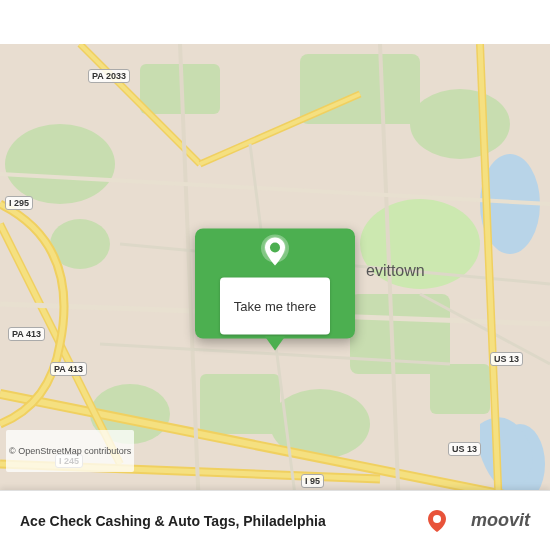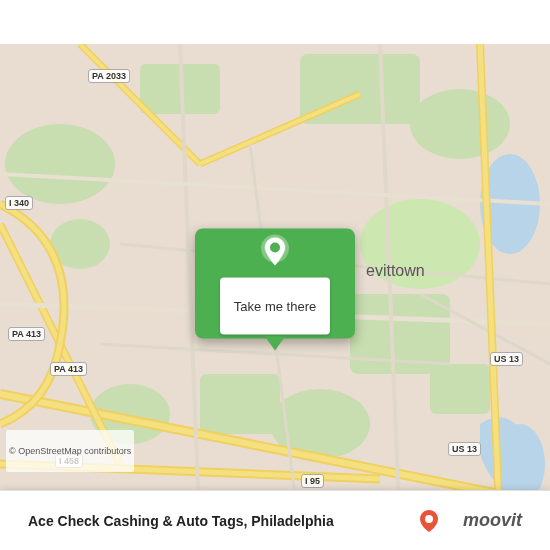--- a/index.html
+++ b/index.html
@@ -87,21 +87,21 @@
     
     #bottom-bar {
       width: 550px;
       height: 60px;
       background: white;
       position: absolute;
       bottom: 0;
       left: 0;
       display: flex;
       align-items: center;
-      padding: 0 28px;
+      padding: 0 20px;
       border-top: 1px solid #e0e0e0;
       box-shadow: 0 -2px 6px rgba(0,0,0,0.1);
     }
 
     .bottom-title {
       flex: 1;
     }
 
     .bottom-title-text {
       font-size: 14px;
@@ -189,24 +189,24 @@
     <line x1="0" y1="460" x2="550" y2="480" stroke="#e8e0d0" stroke-width="3"></line>
 
     <line x1="480" y1="0" x2="500" y2="490" stroke="#f0d060" stroke-width="8"></line>
     <line x1="480" y1="0" x2="500" y2="490" stroke="#f5e080" stroke-width="5"></line>
 
     <path d="M 0 160 Q 80 200 60 300 Q 50 360 0 380" stroke="#f0d060" stroke-width="9" fill="none"></path>
     <path d="M 0 160 Q 80 200 60 300 Q 50 360 0 380" stroke="#f5e080" stroke-width="5" fill="none"></path>
   </svg>
 
   <div class="road-label" style="top:25px;left:88px;">PA 2033</div>
-  <div class="road-label" style="top:152px;left:5px;">I 340</div>
+  <div class="road-label" style="top:152px;left:5px;">I 295</div>
   <div class="road-label" style="top:283px;left:8px;">PA 413</div>
   <div class="road-label" style="top:318px;left:50px;">PA 413</div>
-  <div class="road-label" style="top:410px;left:55px;">I 458</div>
+  <div class="road-label" style="top:410px;left:55px;">I 245</div>
   <div class="road-label" style="top:430px;left:301px;text-align:right;">I 95</div>
   <div class="road-label" style="top:308px;left:490px;">US 13</div>
   <div class="road-label" style="top:398px;left:448px;">US 13</div>
   <div style="position:absolute;top:218px;left:366px;font-size:16px;color:#555;font-weight:500;">evittown</div>
 
   <div class="map-popup">
     <div class="popup-card">
 
       <svg class="location-icon" viewBox="0 0 36 36">
         <circle cx="18" cy="15" r="14" fill="white" opacity="0.3"></circle>

